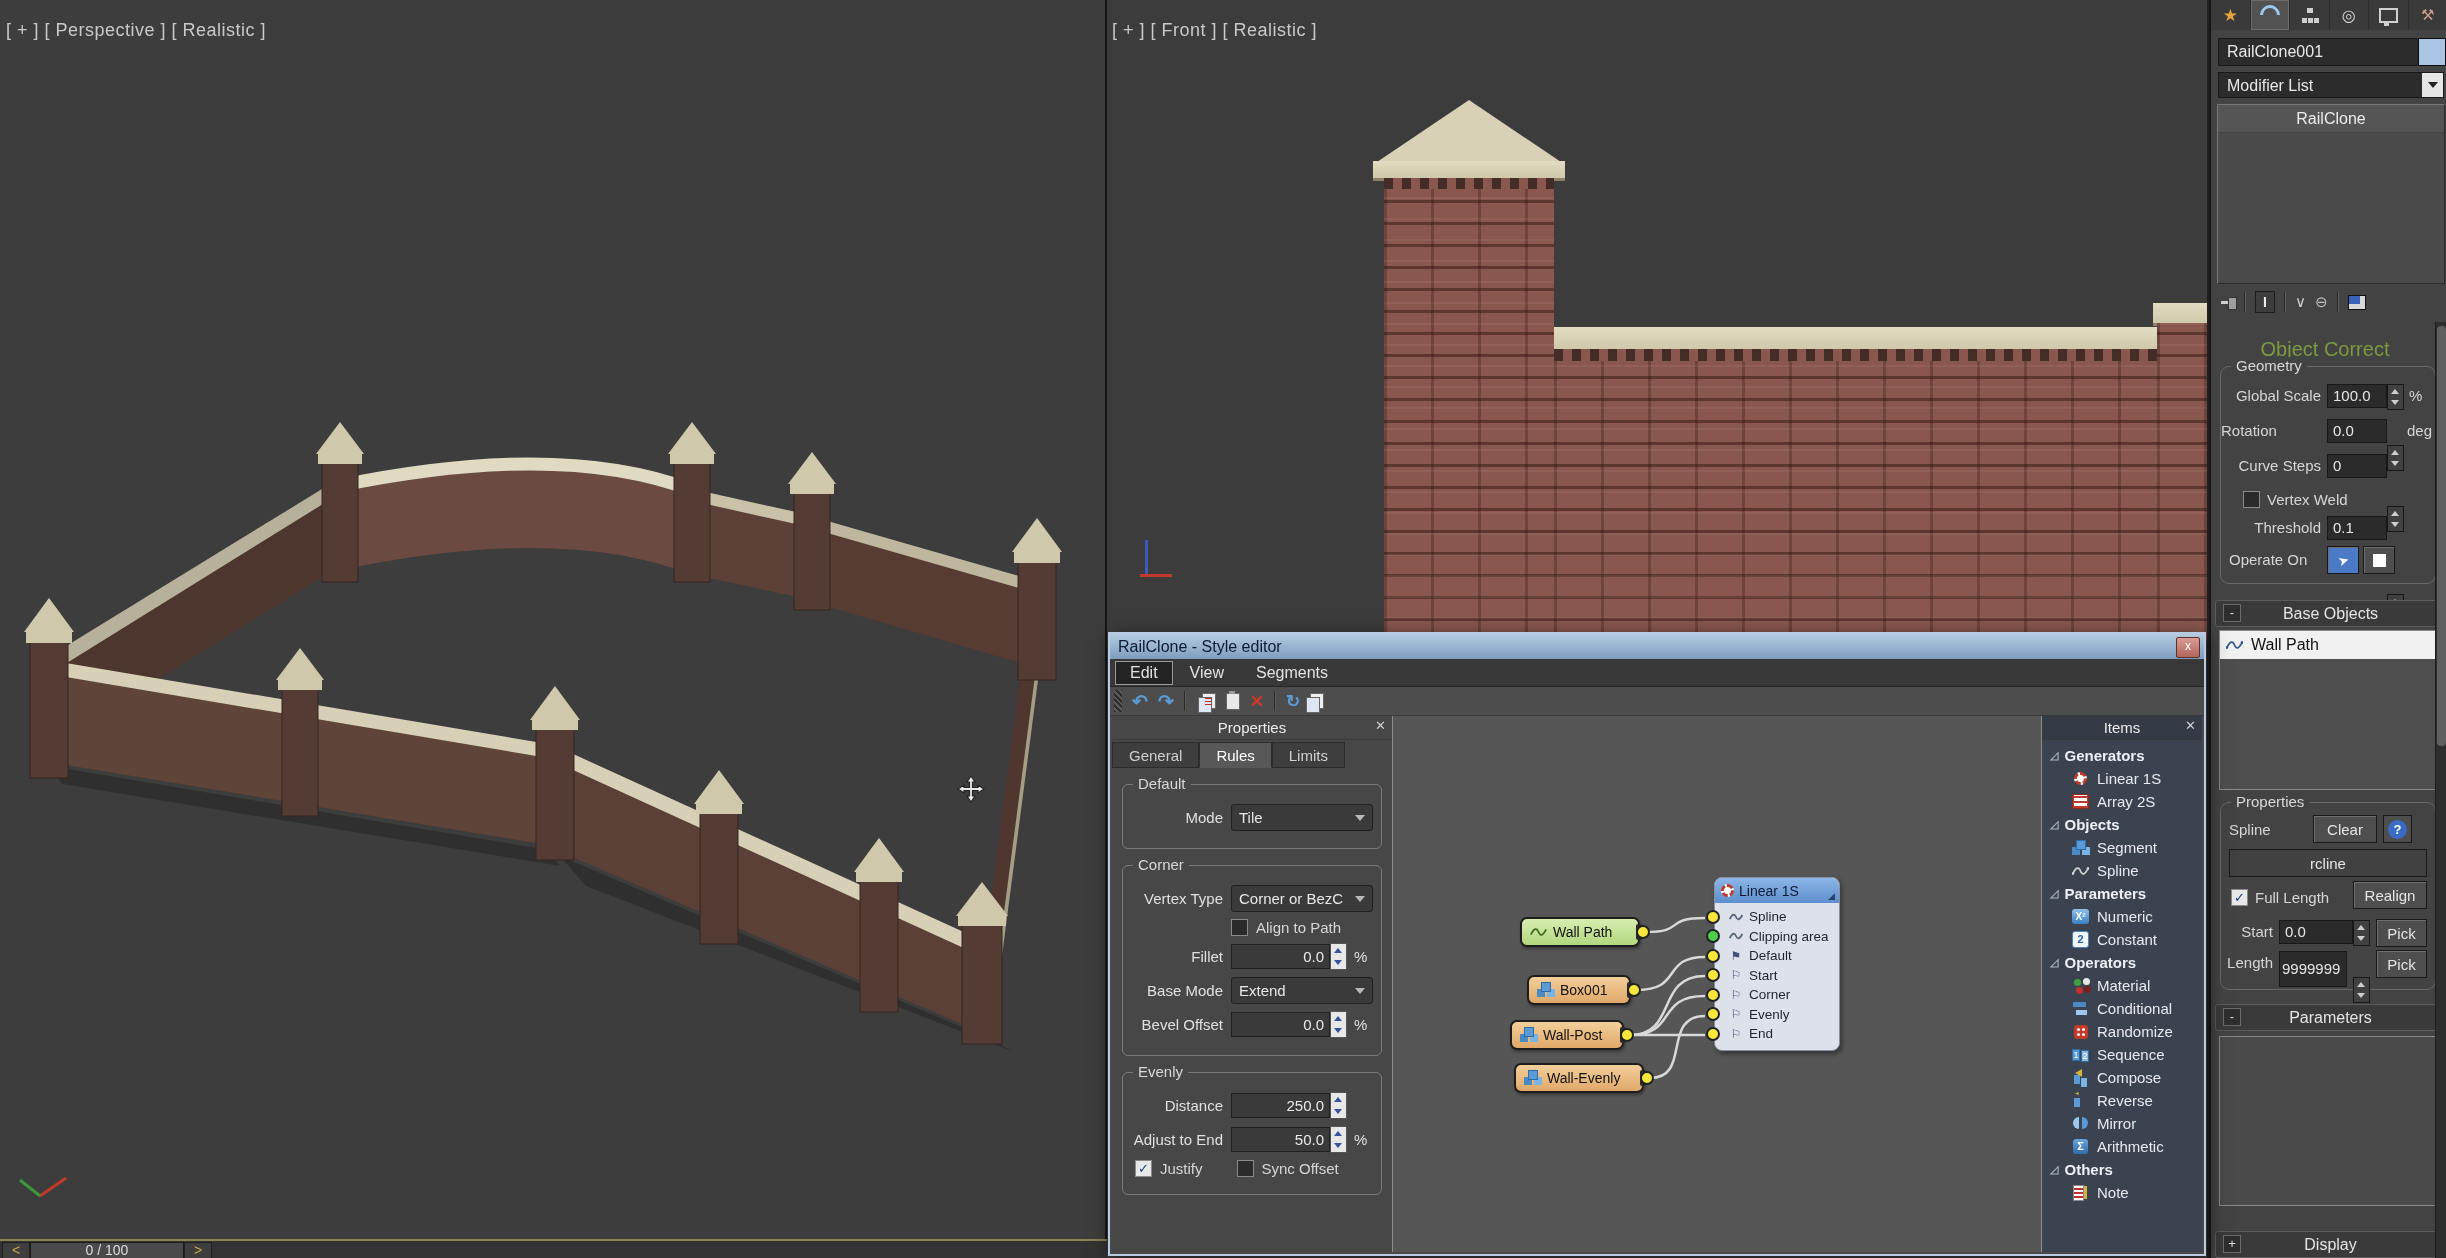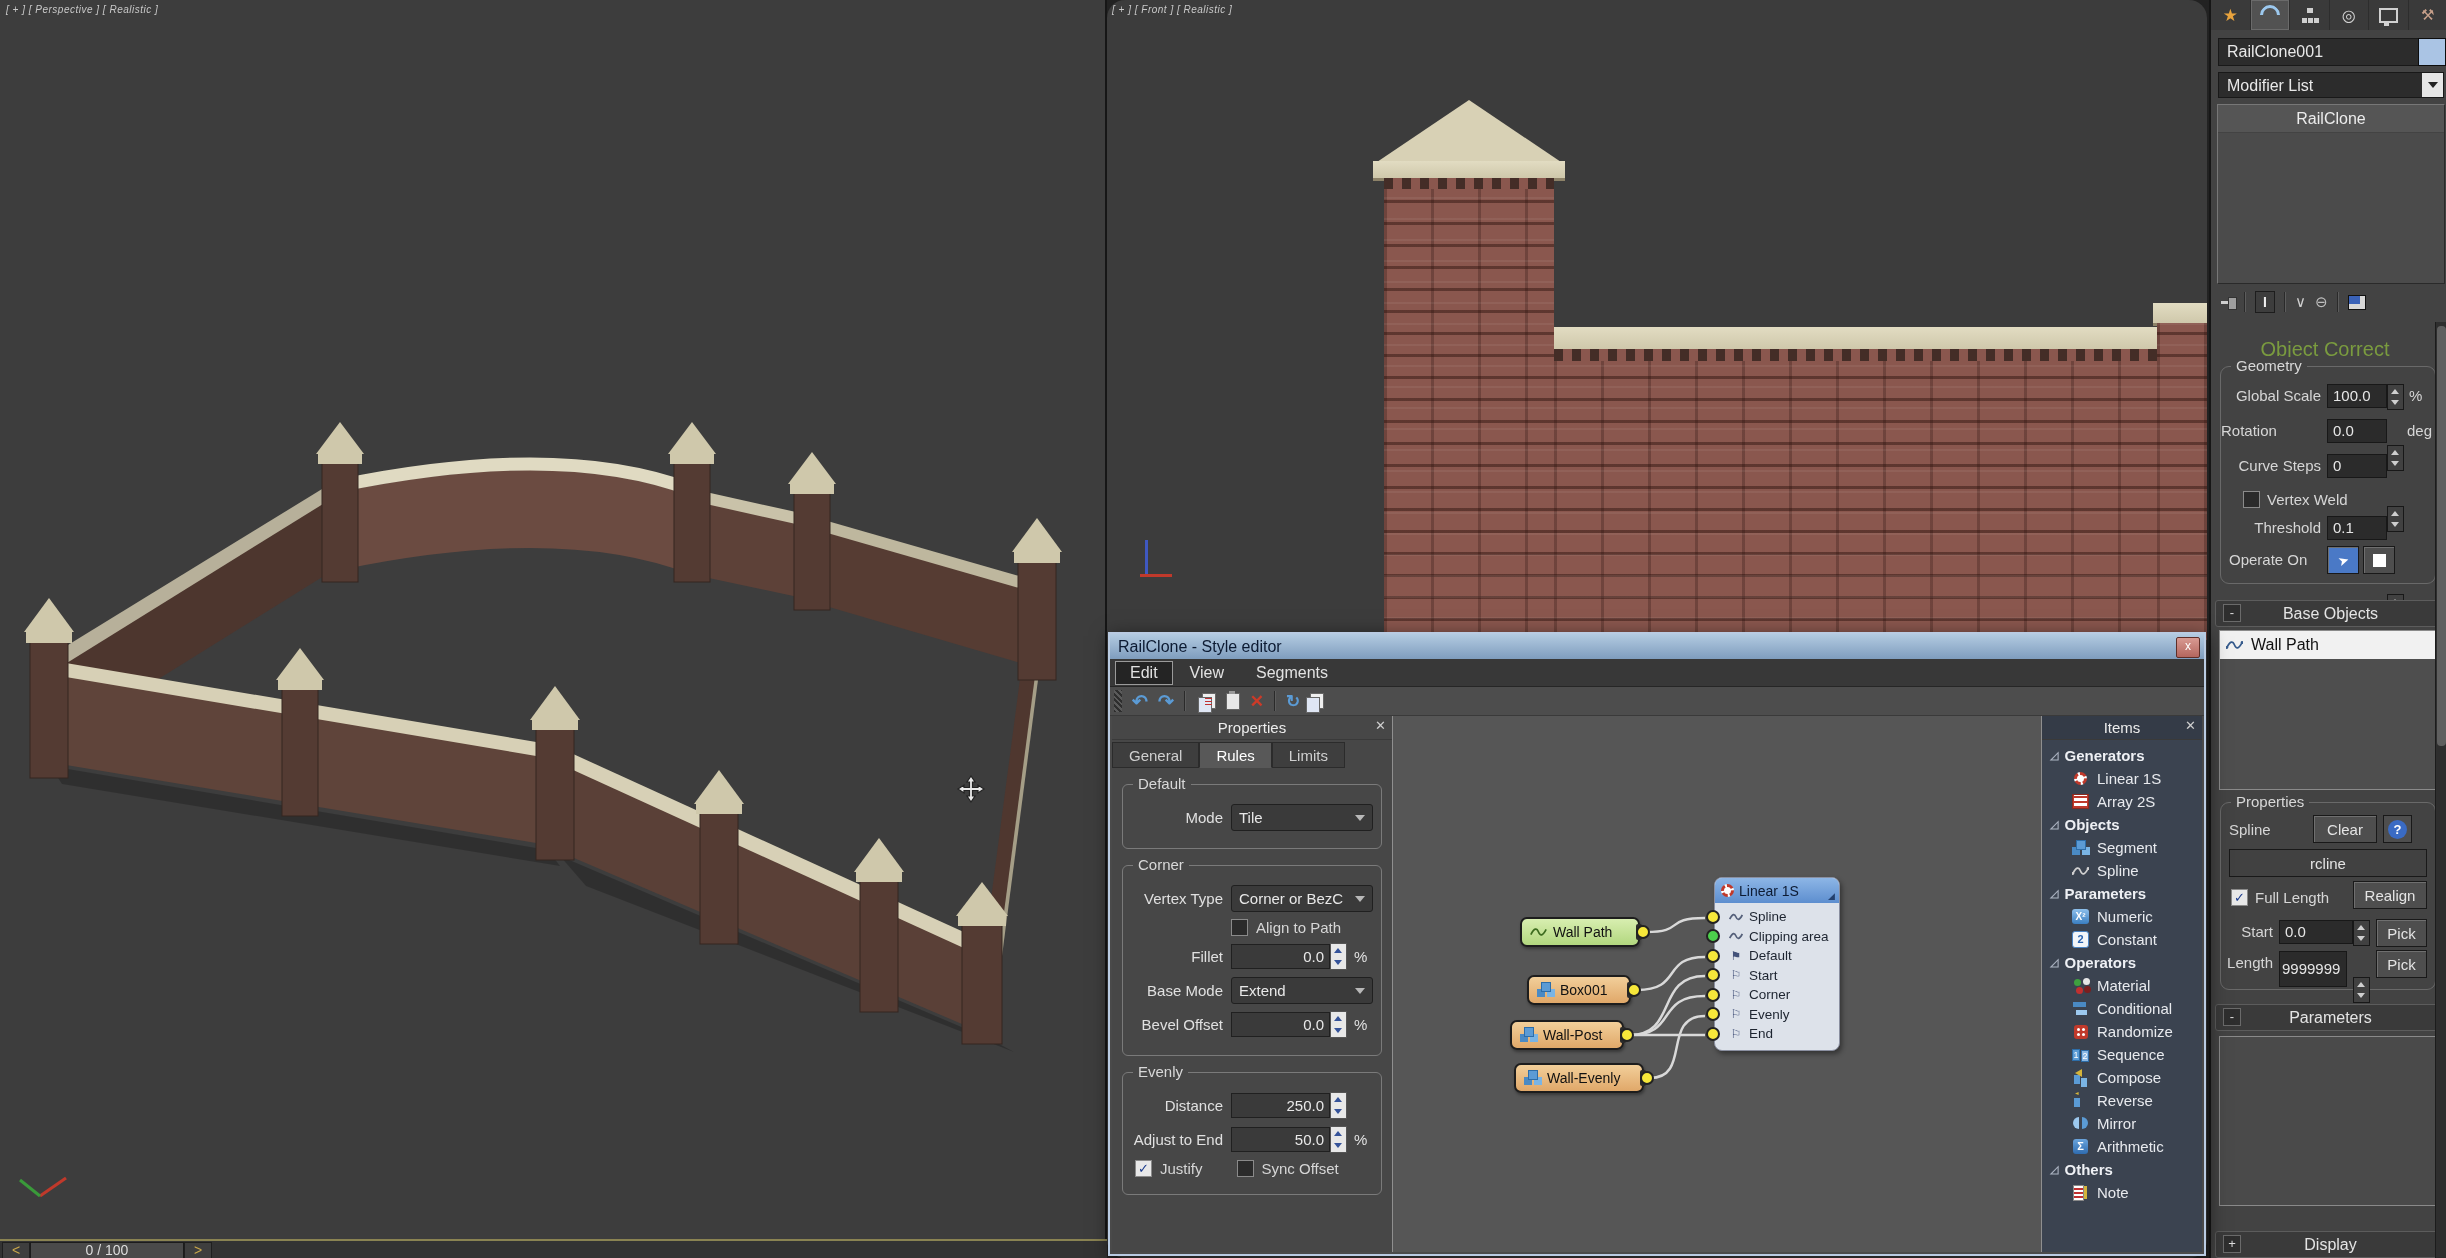--- a/index.html
+++ b/index.html
@@ -1,22 +1,22 @@
 <!DOCTYPE html>
 <html><head>
 <meta charset="utf-8">
 <style>
   html,body{margin:0;padding:0;background:#111;}
   .screen{position:relative;width:2446px;height:1258px;background:#222;font-family:"Liberation Sans",sans-serif;color:#d6d6d6;overflow:hidden;font-size:15px;}
   .abs{position:absolute;}
 
   
   .vp-persp{left:0;top:0;width:1105px;height:1239px;background:#3d3d3d;border-right:2px solid #161616;}
-  .vp-front{left:1107px;top:0;width:1100px;height:1258px;background:#3c3c3c;border-radius:18px;}
-  .vp-label{left:6px;top:4px;font-size:10px;color:#c9c9c9;letter-spacing:.5px;z-index:3;font-style:italic;}
+  .vp-front{left:1107px;top:0;width:1100px;height:1258px;background:#3c3c3c;}
+  .vp-label{left:6px;top:20px;font-size:18px;color:#c9c9c9;letter-spacing:.5px;z-index:3;}
 
   
   .brick{background-color:#8a574e;background-image:repeating-linear-gradient(0deg,rgba(255,255,255,.06) 0 2px,transparent 2px 21px),repeating-linear-gradient(0deg,transparent 0 19px,rgba(40,15,10,.45) 19px 22px),repeating-linear-gradient(90deg,rgba(30,10,8,.25) 0 3px,transparent 3px 47px);}
   .coping{background:linear-gradient(#e2dcc2,#cfc8ab);border-bottom:3px solid #8d8268;}
   .dentil{background:repeating-linear-gradient(90deg,#442d27 0 9px,#8a574e 9px 18px);}
   .cap-tri{width:0;height:0;border-left:92px solid transparent;border-right:92px solid transparent;border-bottom:62px solid #d8d1b5;}
   .axis-v{width:3px;height:36px;background:#3f58c0;}
   .axis-h{width:32px;height:3px;background:#c0392b;}
 
   

